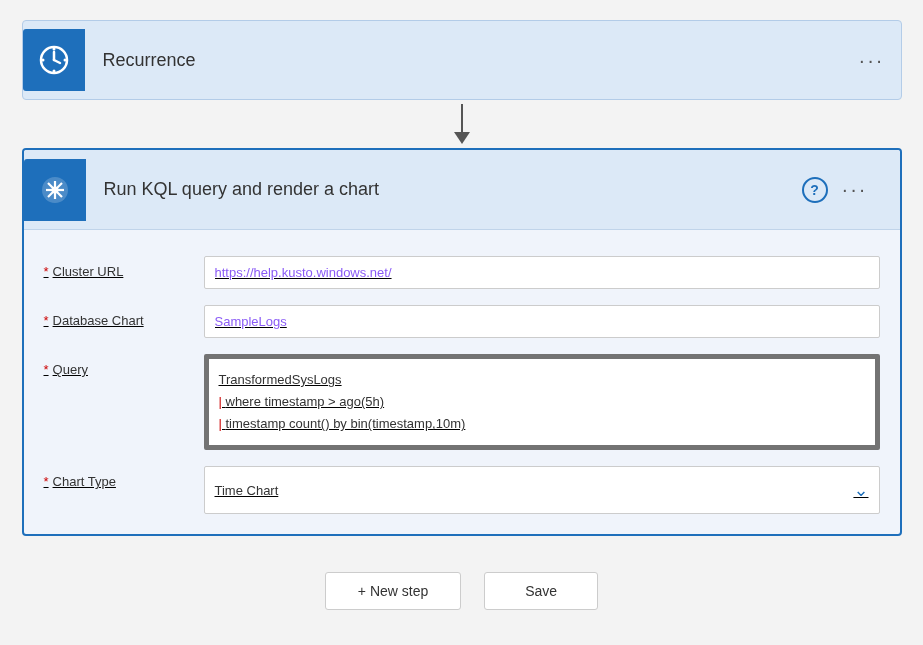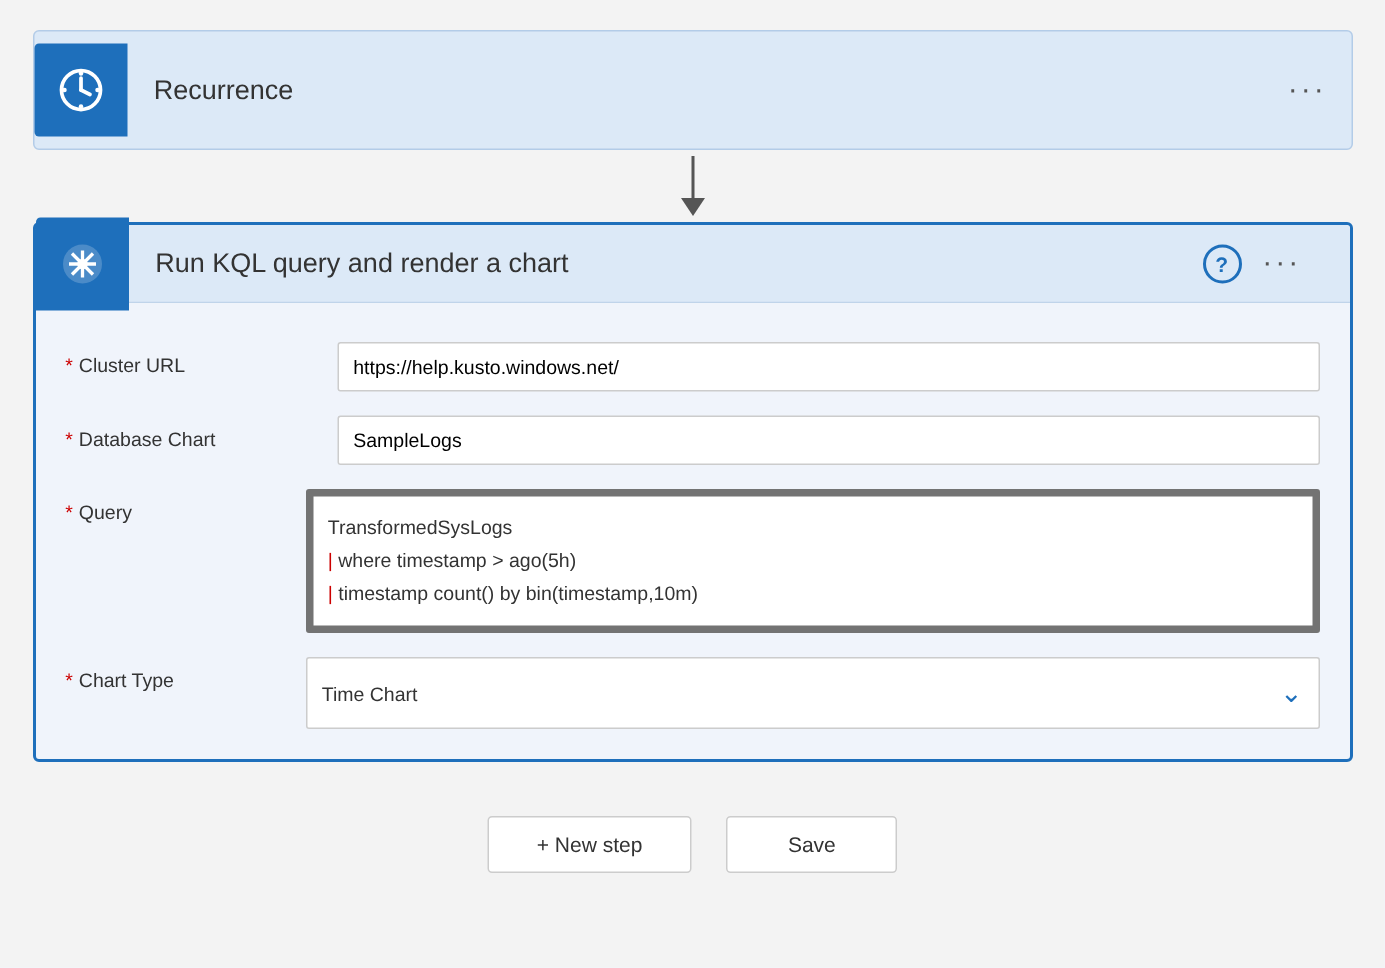--- a/index.html
+++ b/index.html
@@ -90,21 +90,21 @@
       border: 2px solid #1e6fbb;
       border-radius: 4px;
     }
 
     .kql-header {
       display: flex;
       align-items: center;
       background: #dce9f7;
       border-bottom: 1px solid #c0d4ea;
       padding: 0;
-      height: 52px;
+      height: 80px;
       border-radius: 3px 3px 0 0;
     }
 
     .kql-icon-wrap {
       background: #1e6fbb;
       width: 62px;
       height: 62px;
       display: flex;
       align-items: center;
       justify-content: center;
@@ -137,20 +137,21 @@
       justify-content: center;
       color: #1e6fbb;
       font-size: 14px;
       font-weight: bold;
       cursor: pointer;
     }
 
     
     .kql-body {
       padding: 10px 20px 20px 20px;
+      text-decoration: underline;
     }
 
     .form-row {
       display: flex;
       align-items: flex-start;
       margin-top: 16px;
     }
 
     .form-label {
       width: 160px;
@@ -165,23 +166,22 @@
       margin-right: 4px;
     }
 
     .form-input {
       flex: 1;
       border: 1px solid #ccc;
       background: #fff;
       border-radius: 2px;
       padding: 8px 10px;
       font-size: 13px;
-      color: #000000;
+      color: #8b5cf6;
       outline: none;
-      margin-left: 21px;
     }
 
     .query-box {
       flex: 1;
       border: 5px solid #737373;
       background: #fff;
       border-radius: 2px;
       padding: 10px 10px;
       font-size: 13px;
       color: #333;

